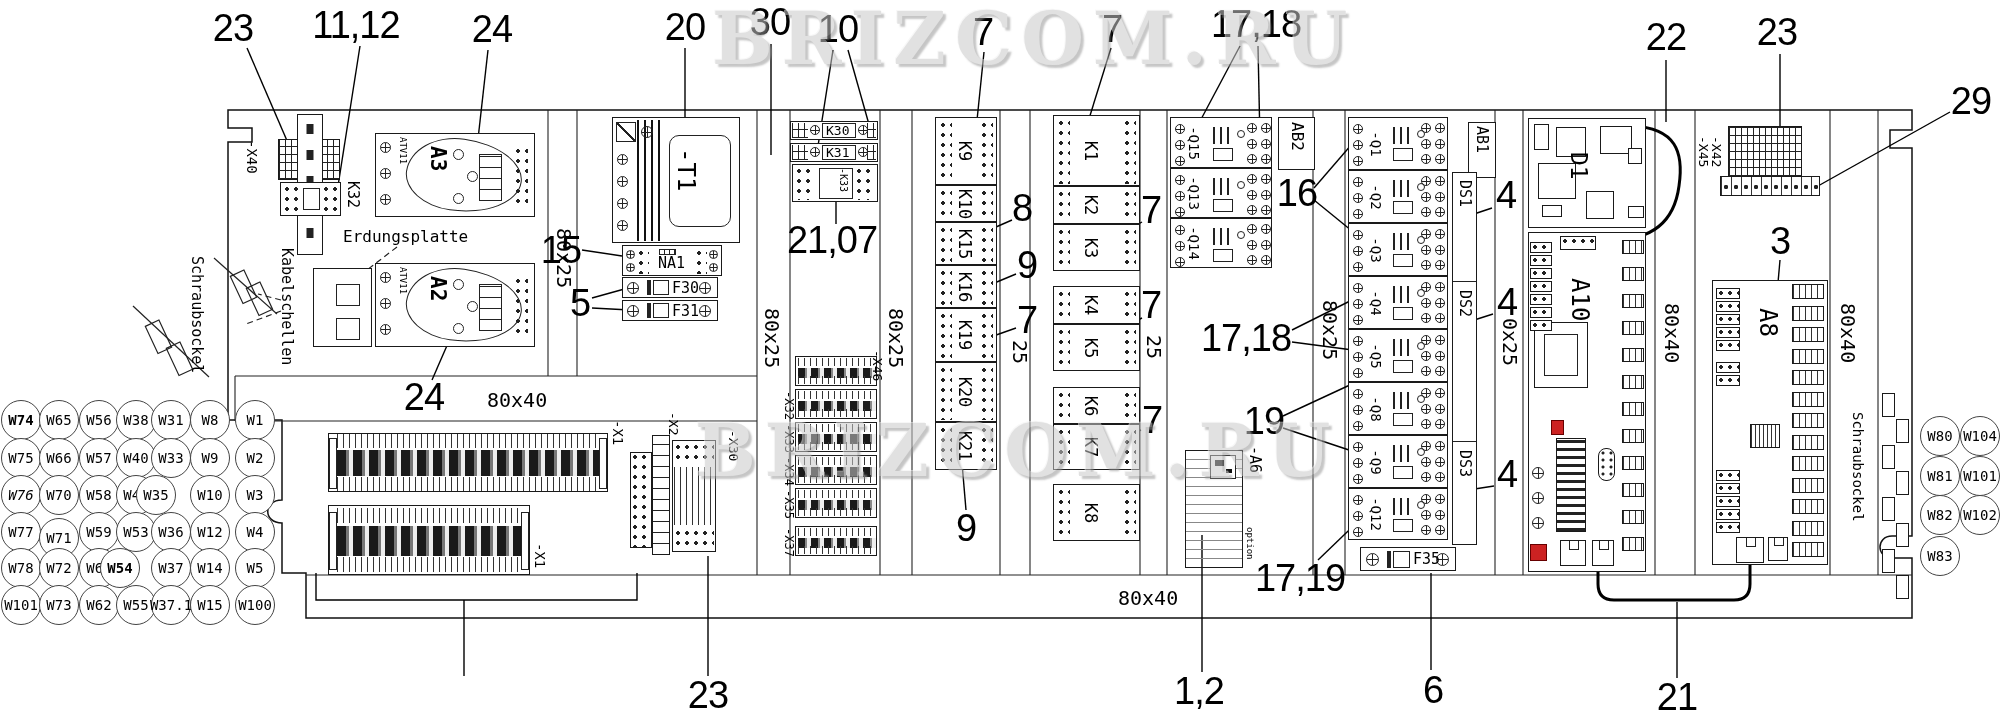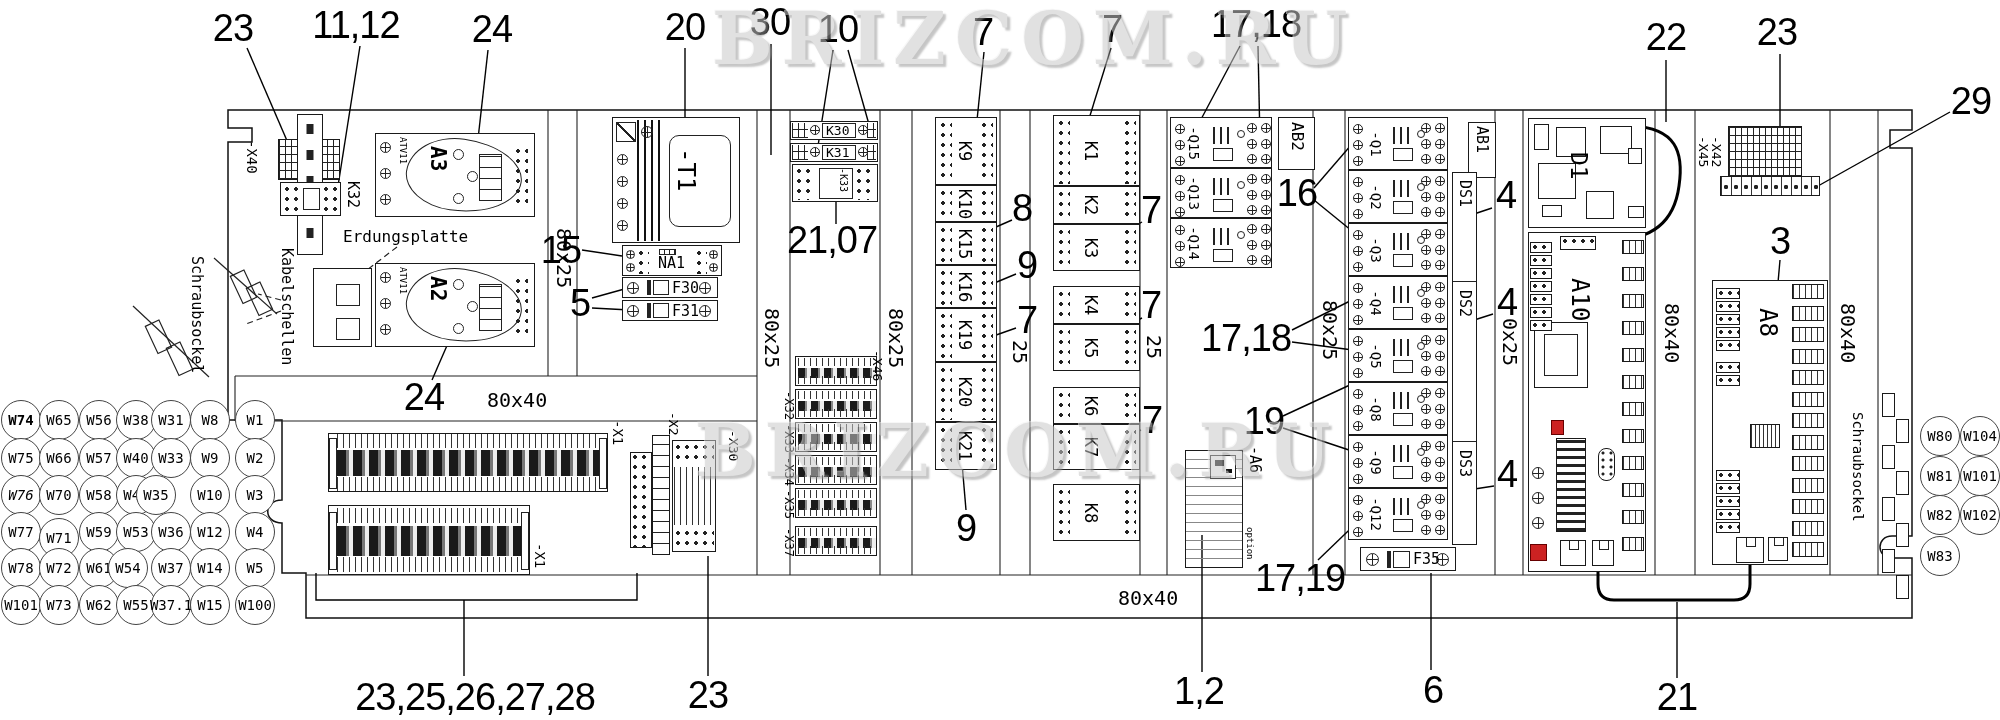--- a/index.html
+++ b/index.html
@@ -362,21 +362,20 @@
     <div class="cal" style="left: 966px; top: 528px;">9</div>
     <div class="cal" style="left: 1297px; top: 193px;">16</div>
     <div class="cal" style="left: 1246px; top: 338px;">17,18</div>
     <div class="cal" style="left: 1264px; top: 421px;">19</div>
     <div class="cal" style="left: 1300px; top: 578px;">17,19</div>
     <div class="cal" style="left: 1506px; top: 195px;">4</div>
     <div class="cal" style="left: 1507px; top: 302px;">4</div>
     <div class="cal" style="left: 1507px; top: 474px;">4</div>
     <div class="cal" style="left: 1780px; top: 241px;">3</div>
     <div class="cal" style="left: 424px; top: 397px;">24</div>
-    <div class="cal" style="left: 475px; top: 697px;">23,25,26,27,28</div>
     <div class="cal" style="left: 708px; top: 695px;">23</div>
     <div class="cal" style="left: 1199px; top: 691px;">1,2</div>
     <div class="cal" style="left: 1433px; top: 690px;">6</div>
     <div class="cal" style="left: 1677px; top: 697px;">21</div>
     <div class="lbl vt dlab" style="left: 552px; top: 228px;">80x25</div>
     <div class="lbl vt dlab" style="left: 760px; top: 308px;">80x25</div>
     <div class="lbl vt dlab" style="left: 884px; top: 308px;">80x25</div>
     <div class="lbl vt dlab" style="left: 1008px; top: 340px;">25</div>
     <div class="lbl vt dlab" style="left: 1142px; top: 335px;">25</div>
     <div class="lbl vt dlab" style="left: 1318px; top: 300px;">80x25</div>
@@ -409,21 +408,21 @@
     <div class="wc" style="left: 21px; top: 532px;">W77</div>
     <div class="wc" style="left: 59px; top: 538px;">W71</div>
     <div class="wc" style="left: 99px; top: 532px;">W59</div>
     <div class="wc" style="left: 136px; top: 532px;">W53</div>
     <div class="wc" style="left: 171px; top: 532px;">W36</div>
     <div class="wc" style="left: 210px; top: 532px;">W12</div>
     <div class="wc" style="left: 255px; top: 532px;">W4</div>
     <div class="wc" style="left: 21px; top: 568px;">W78</div>
     <div class="wc" style="left: 59px; top: 568px;">W72</div>
     <div class="wc" style="left: 99px; top: 568px;">W61</div>
-    <div class="wc" style="left: 128px; top: 568px;">W54</div>
+    <div class="wc" style="left: 120px; top: 568px; font-weight: bold;">W54</div>
     <div class="wc" style="left: 171px; top: 568px;">W37</div>
     <div class="wc" style="left: 210px; top: 568px;">W14</div>
     <div class="wc" style="left: 255px; top: 568px;">W5</div>
     <div class="wc" style="left: 21px; top: 605px;">W101</div>
     <div class="wc" style="left: 59px; top: 605px;">W73</div>
     <div class="wc" style="left: 99px; top: 605px;">W62</div>
     <div class="wc" style="left: 136px; top: 605px;">W55</div>
     <div class="wc" style="left: 171px; top: 605px;">W37.1</div>
     <div class="wc" style="left: 210px; top: 605px;">W15</div>
     <div class="wc" style="left: 255px; top: 605px;">W100</div>

